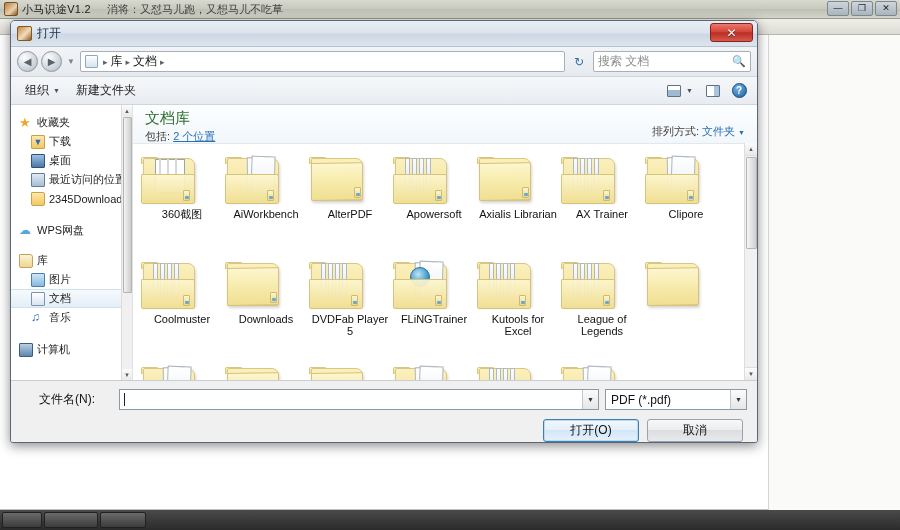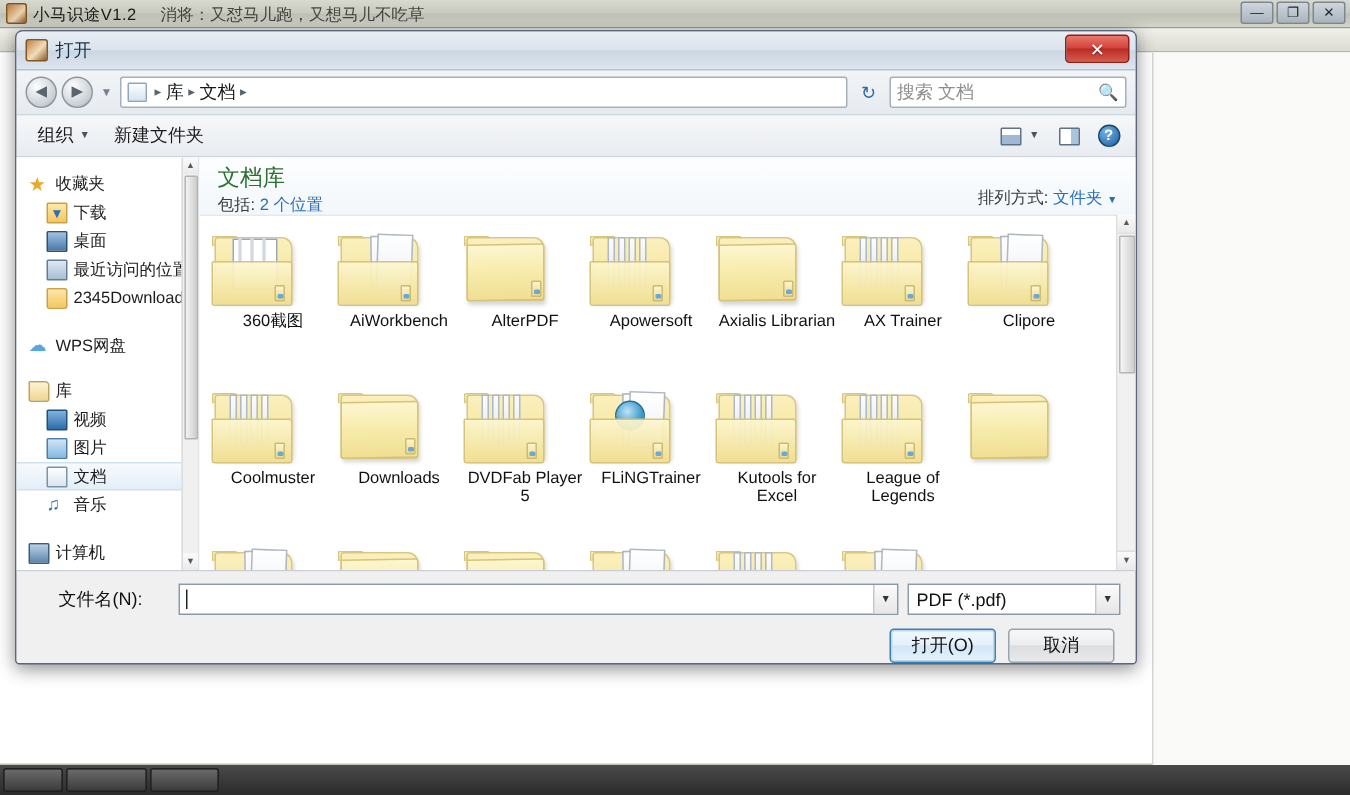--- a/index.html
+++ b/index.html
@@ -257,21 +257,21 @@
   #content {
     flex: 1; position: relative; background: #ffffff; overflow: hidden;
   }
   #content-header {
     height: 38px; padding: 6px 12px 0 12px; display: flex;
     justify-content: space-between; align-items: flex-start;
     background: linear-gradient(to bottom,#fdfeff,#f2f7fb);
   }
   #lib-title { font-size: 15px; color: #2c6f2f; line-height: 17px; font-family: Liberation Mono, monospace; }
   #lib-sub { font-size: 11px; color: #3b3b3b; margin-top: 1px; }
-  #lib-sub .cnt { color: #2b6fb5; }
+  #lib-sub .cnt { color: #2b6fb5; text-decoration: underline; }
   #arrange { font-size: 11px; color: #3b3b3b; padding-top: 13px; white-space: nowrap; }
   #arrange .val { color: #2b6fb5; }
   #arrange .car { font-size: 7px; color: #2b6fb5; }
 
   #files-scrollarea {
     position: absolute; left: 0; top: 38px; right: 0; bottom: 0;
     border-top: 1px solid #e3e8ed; overflow: hidden;
   }
   #files-grid {
     display: flex; flex-wrap: wrap;
@@ -407,21 +407,21 @@
     border: 1px solid #8b9aa8; display: flex; align-items: center;
     padding-left: 5px;
   }
   #filter-value { flex: 1; font-size: 12px; color: #111; }
 
   #buttons-row {
     display: flex; justify-content: flex-end; gap: 8px;
     margin-top: 9px; padding-right: 4px;
   }
   .dlg-btn {
-    width: 71px; height: 23px; font-size: 12px; color: #111;
+    width: 96px; height: 23px; font-size: 12px; color: #111;
     display: flex; align-items: center; justify-content: center;
     border-radius: 3px;
     background: linear-gradient(to bottom,#f7f8f9 0%,#ededee 47%,#dcdde0 50%,#e9eaec 100%);
     border: 1px solid #9aa2ab;
   }
   .dlg-btn.default {
     border: 1px solid #3c7fb1;
     box-shadow: 0 0 0 1px #bcd9ef inset;
     background: linear-gradient(to bottom,#f2f8fd 0%,#e4f0fa 47%,#d2e6f7 50%,#e6f2fc 100%);
   }
@@ -554,24 +554,20 @@
       </div>
 
       <div class="sb-spacer"></div>
 
       <div class="sb-group">
         <div class="sb-row">
           <span class="sb-ico ico-lib"></span>
           <span class="sb-label">库</span>
         </div>
         <div class="sb-row child">
-          <span class="sb-ico ico-video"></span>
-          <span class="sb-label">视频</span>
-        </div>
-        <div class="sb-row child">
           <span class="sb-ico ico-pic"></span>
           <span class="sb-label">图片</span>
         </div>
         <div class="sb-row child selected">
           <span class="sb-ico ico-doc"></span>
           <span class="sb-label">文档</span>
         </div>
         <div class="sb-row child">
           <span class="sb-ico ico-music">♫</span>
           <span class="sb-label">音乐</span>

